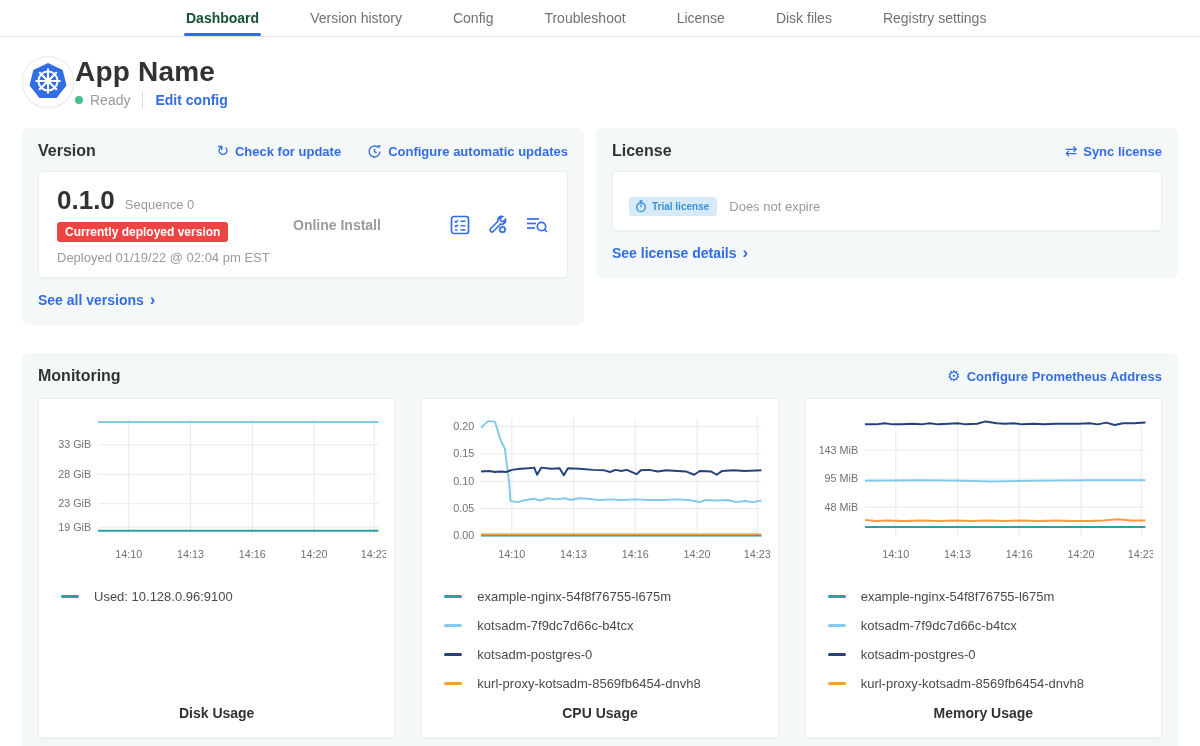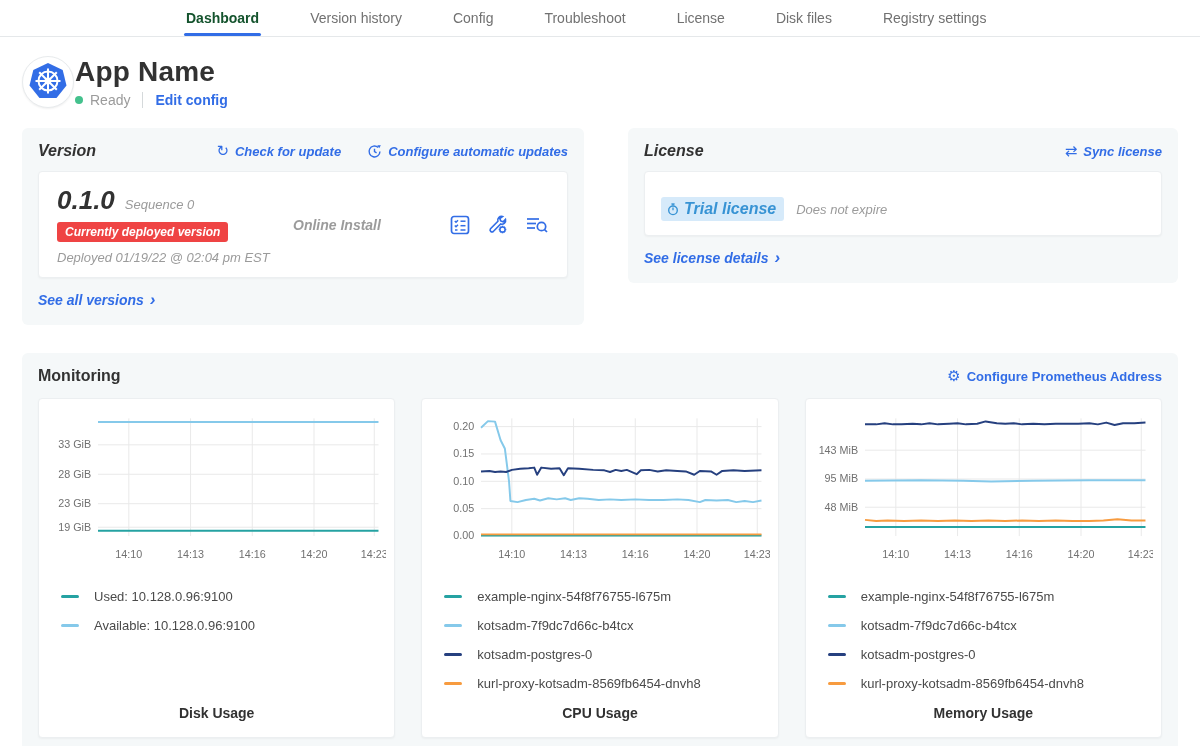--- a/index.html
+++ b/index.html
@@ -19,21 +19,21 @@
   .app-title { font-size:28px; font-weight:800; letter-spacing:.2px; }
   .app-sub { display:flex; align-items:center; margin-top:4px; font-size:14px; }
   .status-dot { width:8px; height:8px; border-radius:50%; background:#44c18d; margin-right:7px; }
   .status-text { color:#9b9b9b; }
   .vdiv { width:1px; height:16px; background:#d5d9db; margin:0 12px; }
   a.link { color:#326de6; font-weight:700; text-decoration:none; font-size:14px; cursor:pointer; display:inline-flex; align-items:center; gap:6px; }
   a.link.sm { font-size:13px; }
   .chev { font-size:17px; font-weight:700; line-height:1; position:relative; top:-1px; }
 
   
-  .cards-row { display:flex; gap:44px; margin-top:20px; align-items:flex-start;font-style:italic; }
+  .cards-row { display:flex; gap:12px; margin-top:20px; align-items:flex-start; }
   .card { background:#f5f8f9; border-radius:6px; padding:14px 16px 16px; }
   .card-head { display:flex; align-items:center; justify-content:space-between; }
   .card-title { font-size:16px; font-weight:700; }
   .head-links { display:flex; align-items:center; gap:26px; }
   .inner { background:#fff; border:1px solid #eceff1; border-radius:4px; box-shadow:0 1px 2px rgba(0,0,0,.04); margin-top:11px; }
 
   .version-card { width:562px; }
   .version-inner { padding:13px 18px 12px; display:flex; align-items:center; }
   .v-left { min-width:230px; }
   .v-num-row { display:flex; align-items:baseline; gap:10px; }
@@ -45,21 +45,21 @@
   .v-icons { display:flex; align-items:center; gap:16px; }
   .v-icons svg { display:block; cursor:pointer; }
   .card-foot { margin-top:13px; }
 
   .license-card { flex:1; }
   .license-inner { padding:14px 16px 14px; }
   .lic-row1 { display:flex; align-items:center; gap:12px; }
   .lic-name { font-size:18px; font-weight:700; color:#44525f; }
   .badge-channel { background:#eef5fc; color:#6d9fd3; font-size:12px; font-weight:700; padding:3px 8px; border-radius:3px; }
   .lic-row2 { display:flex; align-items:center; gap:12px; margin-top:11px; }
-  .badge-trial { background:#d6eafa; color:#3793d4; font-size:16px; font-weight:700; padding:3px 8px 3px 6px; border-radius:3px; display:inline-flex; align-items:center; gap:5px; }
+  .badge-trial { background:#d6eafa; color:#3793d4; font-size:10px; font-weight:700; padding:3px 8px 3px 6px; border-radius:3px; display:inline-flex; align-items:center; gap:5px; }
   .lic-expiry { font-size:13px; color:#9b9b9b; }
 
   
   .monitoring { margin-top:28px; }
   .charts-row { display:flex; gap:26px; margin-top:13px; }
   .chart-card { flex:1; background:#fff; border:1px solid #eceff1; border-radius:4px; box-shadow:0 1px 2px rgba(0,0,0,.04); padding:10px 8px 12px; display:flex; flex-direction:column; min-height:338px; }
   .chart-svg { width:100%; height:158px; }
   .legend { margin:8px 0 0 14px; }
   .legend-item { display:flex; align-items:center; margin-top:14px; font-size:13px; color:#4a4a4a; }
   .legend-dash { width:18px; height:3px; border-radius:2px; margin-right:15px; flex:none; }
@@ -248,24 +248,20 @@
             <text x="45" y="98.5" text-anchor="end" font-size="11" fill="#717171">23 GiB</text>
             <line x1="52" y1="119" x2="338" y2="119" stroke="#e9e9e9" stroke-width="1"></line>
             <text x="45" y="122.5" text-anchor="end" font-size="11" fill="#717171">19 GiB</text>
             <polyline points="52.0,122.6 338.0,122.6" fill="none" stroke="#25a2a2" stroke-width="2" stroke-linejoin="round"></polyline>
             <polyline points="52.0,11.6 338.0,11.6" fill="none" stroke="#85c9ea" stroke-width="2" stroke-linejoin="round"></polyline>
           </svg>
         <div class="legend">
             <div class="legend-item">
               <span class="legend-dash" style="background: rgb(37, 162, 162);"></span>
               <span>Used: 10.128.0.96:9100</span>
-            </div>
-            <div class="legend-item">
-              <span class="legend-dash" style="background: rgb(133, 201, 234);"></span>
-              <span>Available: 10.128.0.96:9100</span>
             </div>
           </div>
         <div class="chart-title">Disk Usage</div>
       </div>
       <div class="chart-card">
         <svg class="chart-svg" viewBox="0 0 346 158">
             <line x1="83.46000000000001" y1="8" x2="83.46000000000001" y2="128" stroke="#e9e9e9" stroke-width="1"></line>
             <text x="83.46000000000001" y="150" text-anchor="middle" font-size="11" fill="#717171">14:10</text>
             <line x1="146.38" y1="8" x2="146.38" y2="128" stroke="#e9e9e9" stroke-width="1"></line>
             <text x="146.38" y="150" text-anchor="middle" font-size="11" fill="#717171">14:13</text>

